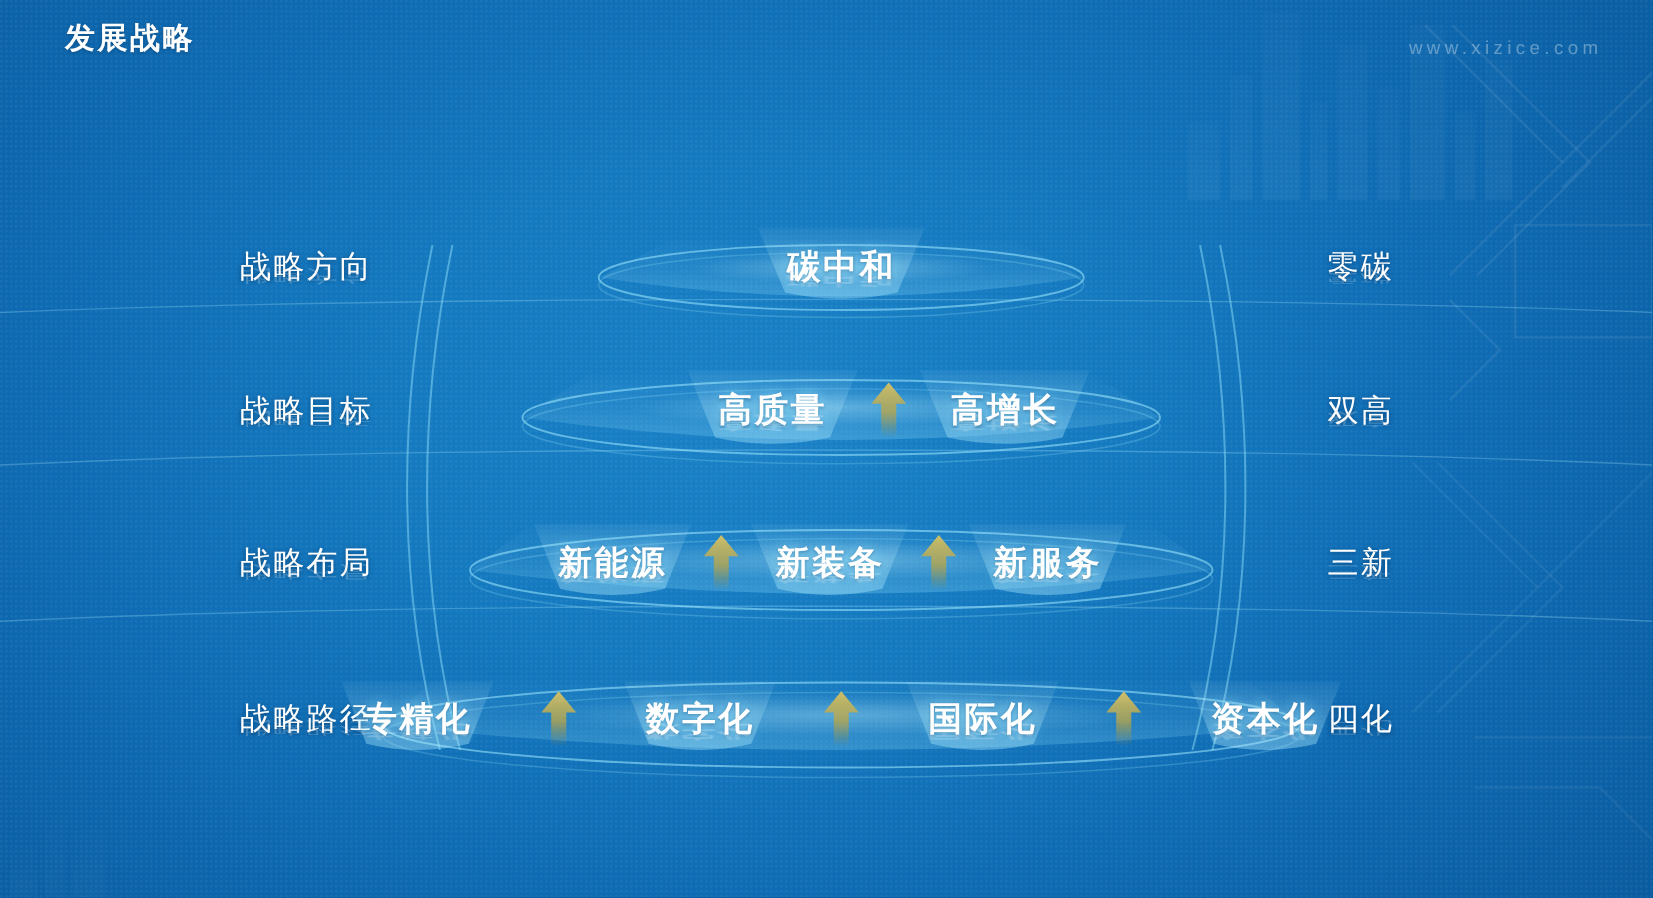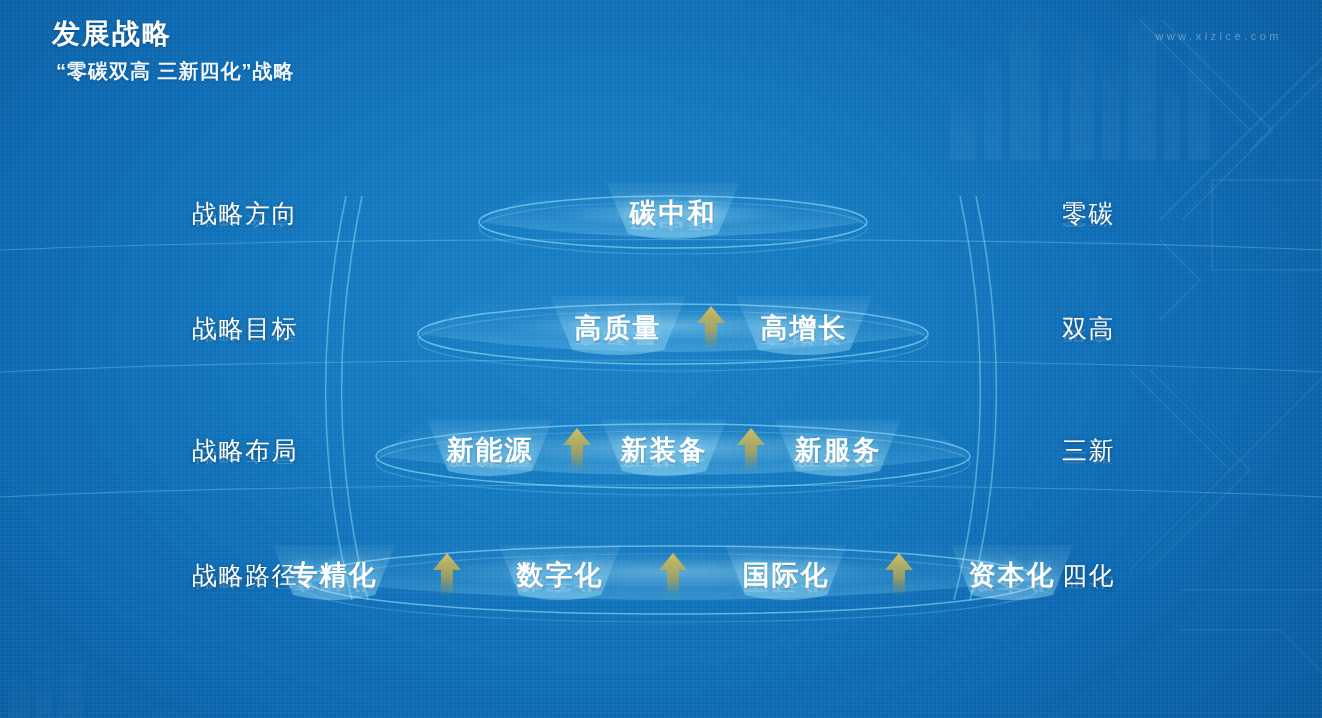--- a/index.html
+++ b/index.html
@@ -45,42 +45,42 @@
   
   .geo {
     position: absolute;
     pointer-events: none;
     opacity: .55;
   }
 
   
   .header { position: absolute; left: 52px; top: 16px; }
   .title {
-    font-size: 28px;
+    font-size: 24px;
     font-weight: 700;
     letter-spacing: 2px;
     color: #ffffff;
     line-height: 1.25;
     text-shadow: 0 1px 3px rgba(0,30,60,.35);
   }
   .subtitle {
     margin-top: 7px;
     margin-left: 4px;
     font-size: 20px;
     font-weight: 700;
     letter-spacing: 1px;
     color: #eef7ff;
     text-shadow: 0 1px 3px rgba(0,30,60,.3);
   }
 
   .watermark {
     position: absolute;
     right: 40px;
     top: 30px;
-    font-size: 11px;
+    font-size: 15px;
     letter-spacing: 3.5px;
     color: rgba(255,255,255,0.34);
     font-family: "Liberation Sans", sans-serif;
   }
 
   
   #diagram {
     position: absolute;
     left: 0; top: 0;
     width: 1322px; height: 718px;
@@ -208,21 +208,20 @@
       <path d="M10 40 L110 140 L10 240"></path>
       <path d="M30 40 L130 140 L30 240"></path>
       <path d="M110 140 L202 48"></path>
       <path d="M60 260 L202 260"></path>
       <path d="M60 300 L160 300 L202 342"></path>
     </g>
   </svg>
 
   <div class="header">
     <div class="title">发展战略</div>
-    <div class="subtitle">“零碳双高 三新四化”战略</div>
   </div>
 
   <div class="watermark">www.xizice.com</div>
 
   <svg id="diagram" viewBox="0 0 1322 718" preserveAspectRatio="none">
     <defs>
       <linearGradient id="bowlGrad" x1="0" y1="0" x2="0" y2="1">
         <stop offset="0%" stop-color="#bff0ff" stop-opacity="0.00"></stop>
         <stop offset="55%" stop-color="#a7e9ff" stop-opacity="0.09"></stop>
         <stop offset="100%" stop-color="#8fe2ff" stop-opacity="0.26"></stop>

